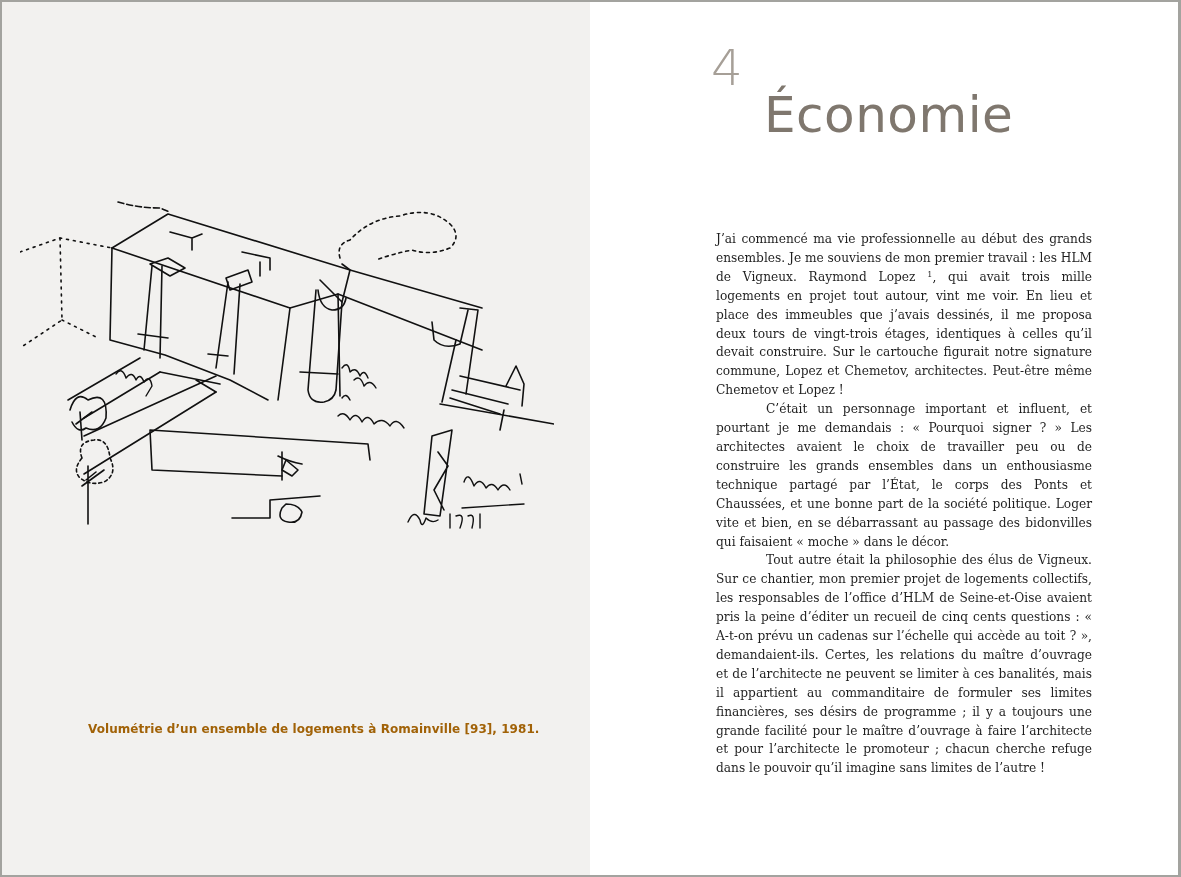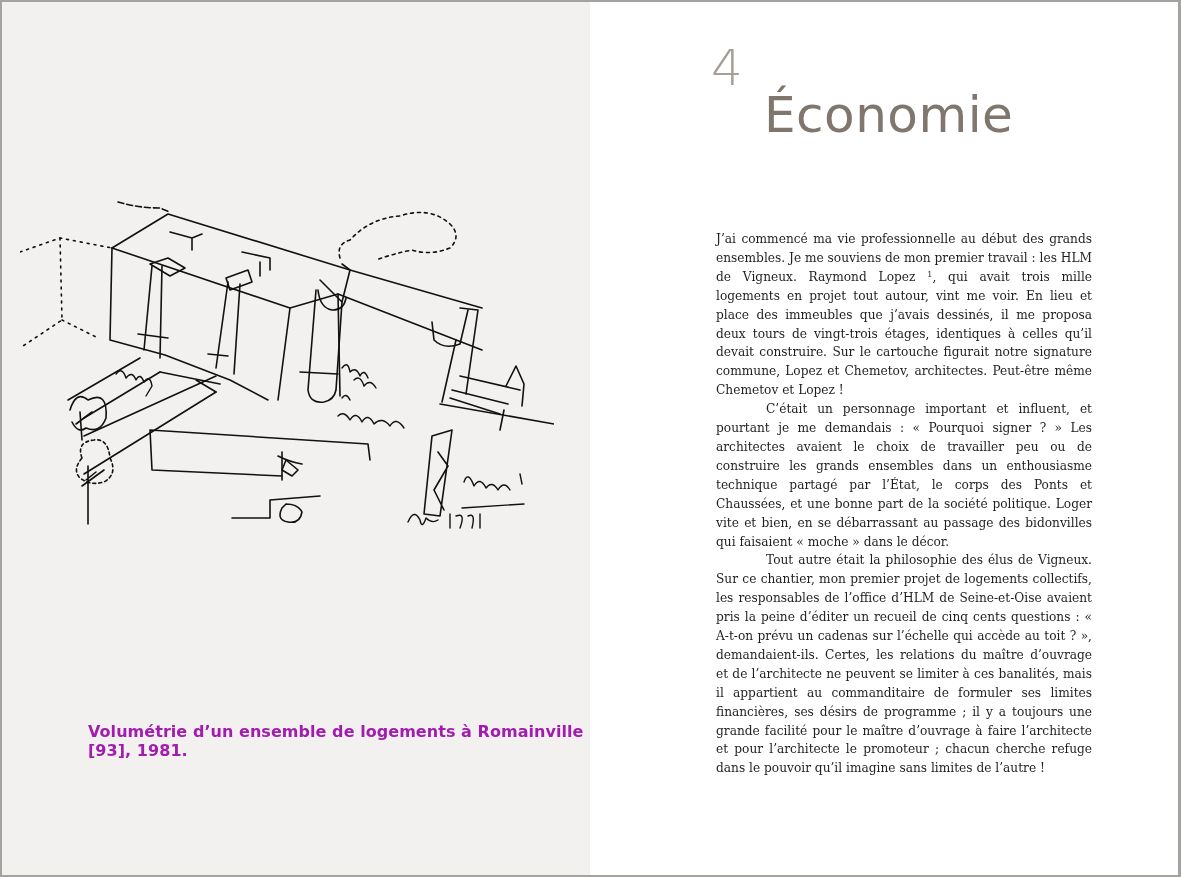--- a/index.html
+++ b/index.html
@@ -30,22 +30,22 @@
       position: absolute;
       left: 18px; top: 188px;
       width: 534px; height: 352px;
     }
     .sketch svg { width: 100%; height: 100%; display: block; }
     .caption {
       position: absolute;
       left: 86px; top: 720px;
       font-family: "DejaVu Sans", sans-serif;
       font-weight: bold;
-      font-size: 16px;
-      color: #a21caf;
+      font-size: 12px;
+      color: #a16207;
       letter-spacing: 0.05px;
     }
     .chapter-num {
       position: absolute;
       left: 711px; top: 36px;
       margin-left: -590px;
       font-family: "DejaVu Sans", sans-serif;
       font-weight: 300;
       font-size: 50px;
       line-height: 60px;

